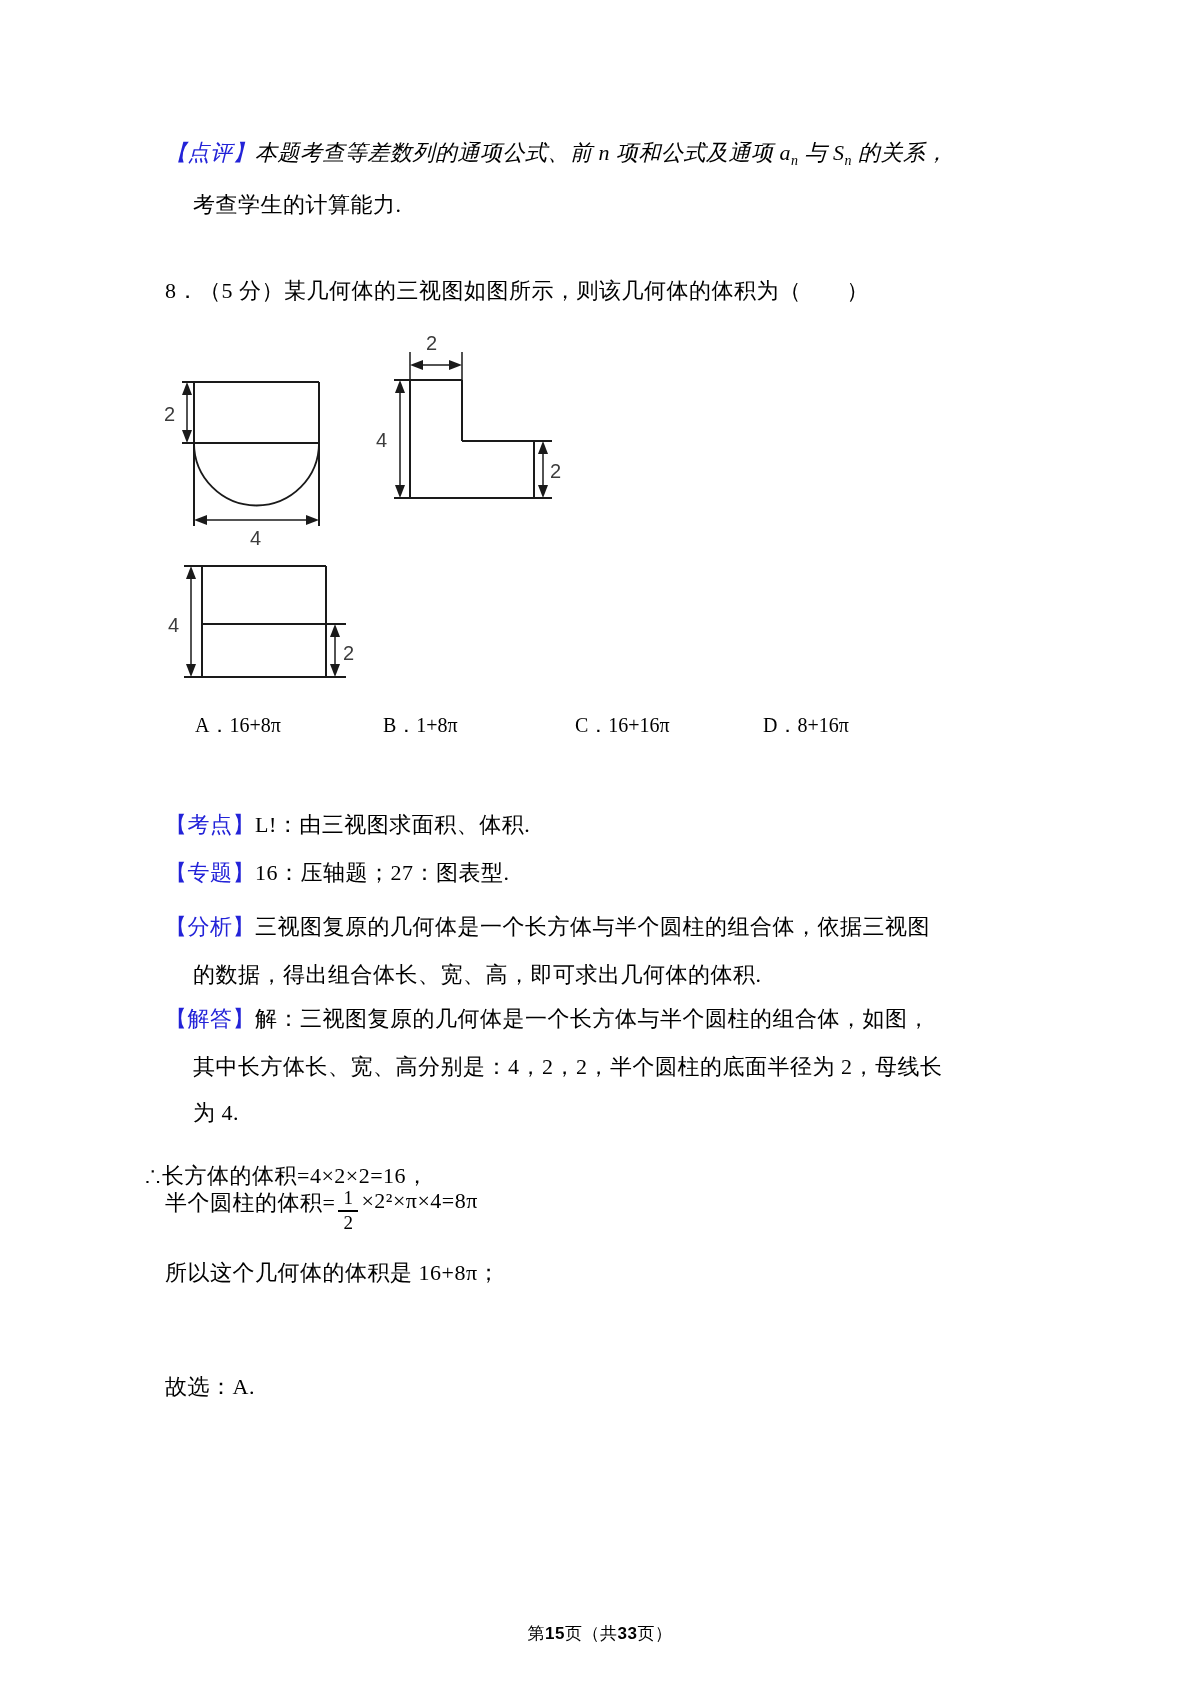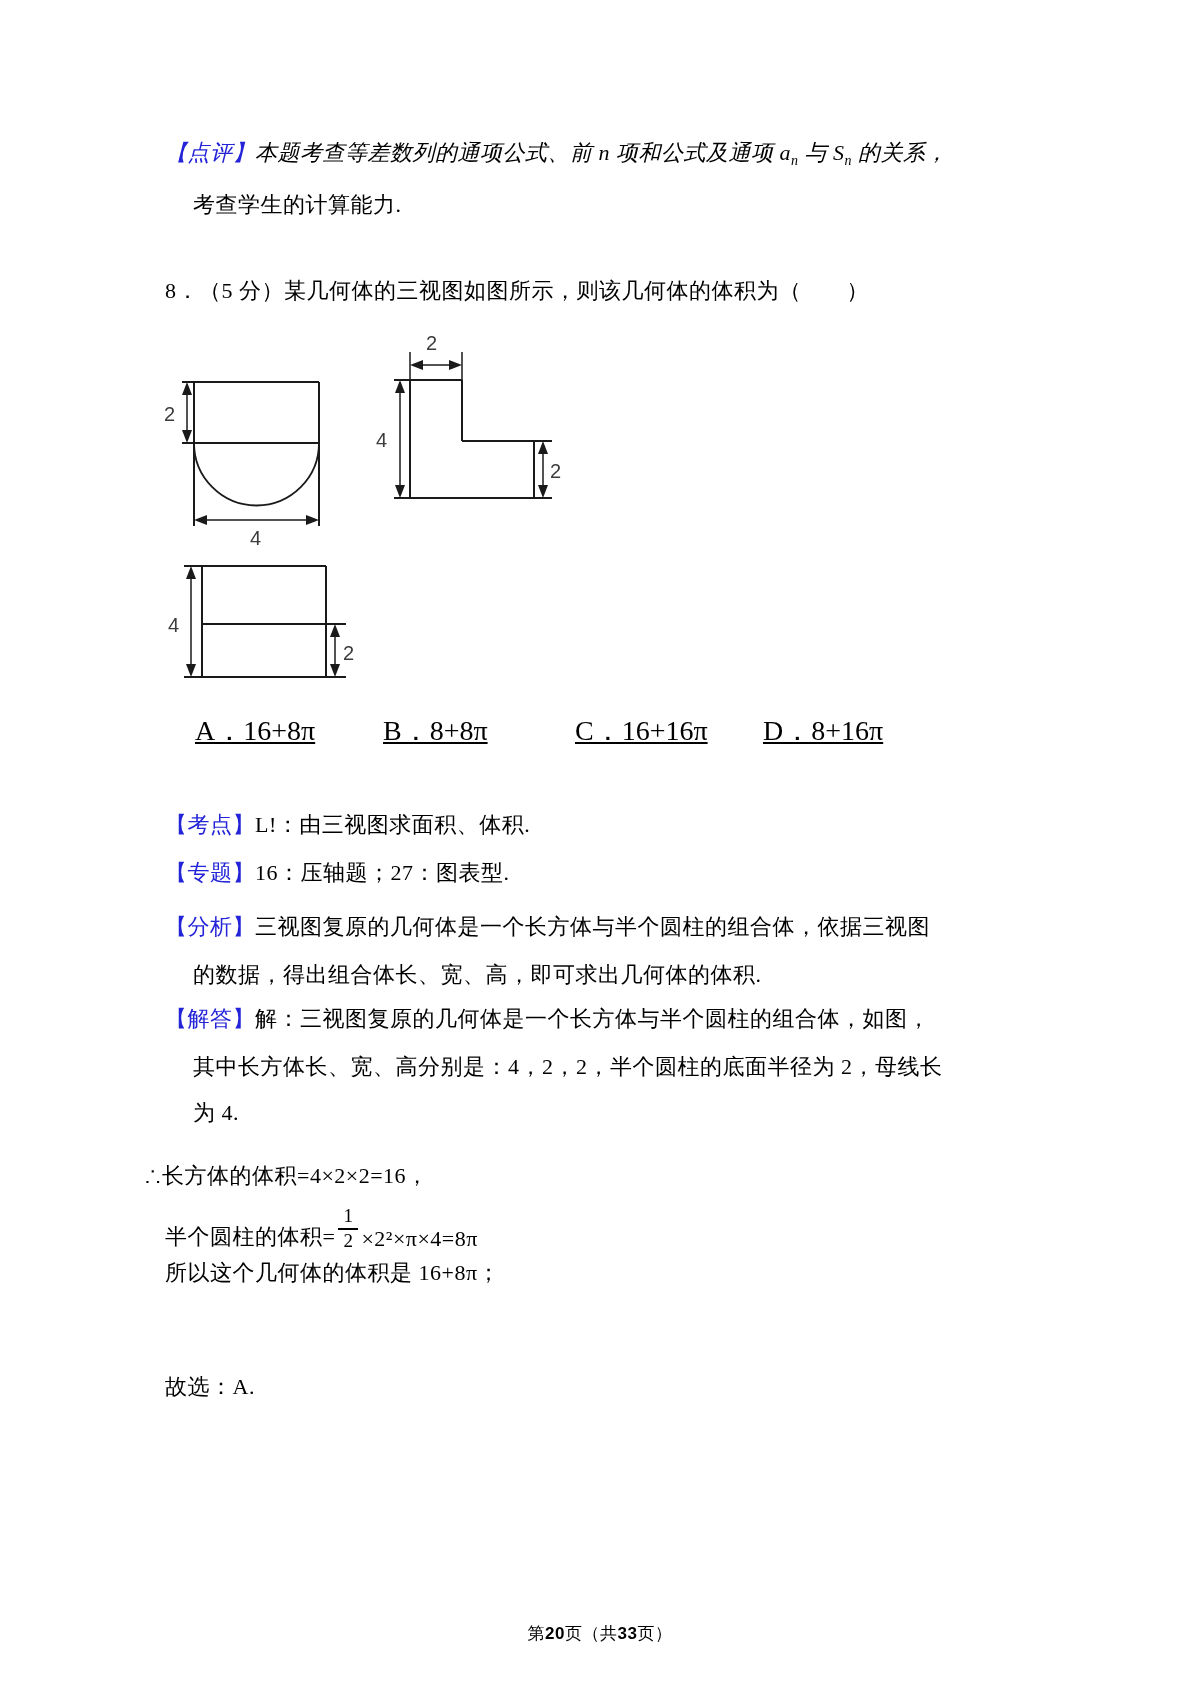--- a/index.html
+++ b/index.html
@@ -11,22 +11,22 @@
     font-family:"Liberation Serif", serif;
     overflow:hidden;
   }
   .line { position:absolute; font-size:22px; white-space:nowrap; letter-spacing:0.5px; }
   .blue { color:#2323d8; }
   sub { font-size:14px; line-height:0; }
   .fig { position:absolute; }
   .fig path, .fig line { stroke:#1a1a1a; fill:none; }
   .fig polygon { fill:#1a1a1a; stroke:none; }
   .fig text { font-family:"Liberation Sans", sans-serif; font-size:20px; fill:#3c3c3c; }
-  .opt { position:absolute; font-size:28px; white-space:nowrap;text-decoration:underline; }
-  .mathline { display:flex; align-items:flex-end; }
+  .opt { position:absolute; font-size:20px; white-space:nowrap; }
+  .mathline { display:flex; align-items:flex-start; }
   .frac { display:inline-block; vertical-align:middle; text-align:center;
           font-size:19px; line-height:1.1; margin:0 3px; }
   .frac .num { display:block; border-bottom:2px solid #000; padding:0 5px 1px; }
   .frac .den { display:block; padding-top:1px; }
   .footer { position:absolute; top:1622px; left:0; width:100%; text-align:center;
             font-size:17px; letter-spacing:0.5px; }
   .footer b { font-family:"Liberation Sans", sans-serif; }
 </style>
 </head>
 <body>
@@ -95,21 +95,21 @@
   <g>
     <line x1="177" y1="76" x2="177" y2="121" stroke-width="1.5"></line>
     <polygon points="177,72 172,85 182,85"></polygon>
     <polygon points="177,125 172,112 182,112"></polygon>
     <text x="185" y="108">2</text>
   </g>
 </svg>
 
 <div>
   <span class="opt" style="left:195px; top:712px;">A．16+8π</span>
-  <span class="opt" style="left:383px; top:712px;">B．8+8π</span>
+  <span class="opt" style="left:383px; top:712px;">B．1+8π</span>
   <span class="opt" style="left:575px; top:712px;">C．16+16π</span>
   <span class="opt" style="left:763px; top:712px;">D．8+16π</span>
 </div>
 
 <div class="line" style="left:165px; top:810px;">
   <span class="blue">【考点】</span><span>L!：由三视图求面积、体积.</span>
 </div>
 
 <div class="line" style="left:165px; top:858px;">
   <span class="blue">【专题】</span><span>16：压轴题；27：图表型.</span>
@@ -134,14 +134,14 @@
       <span class="num">1</span>
       <span class="den">2</span>
     </span>
     <span>×2²×π×4=8π</span>
 </div>
 
 <div class="line" style="left:165px; top:1258px;">所以这个几何体的体积是 16+8π；</div>
 <div class="line" style="left:165px; top:1364px;margin-top:8px;">故选：A.</div>
 
 <div class="footer">
-  <span>第</span><b>20</b><span>页（共</span><b>33</b><span>页）</span>
+  <span>第</span><b>15</b><span>页（共</span><b>33</b><span>页）</span>
 </div>
 
 </body></html>

